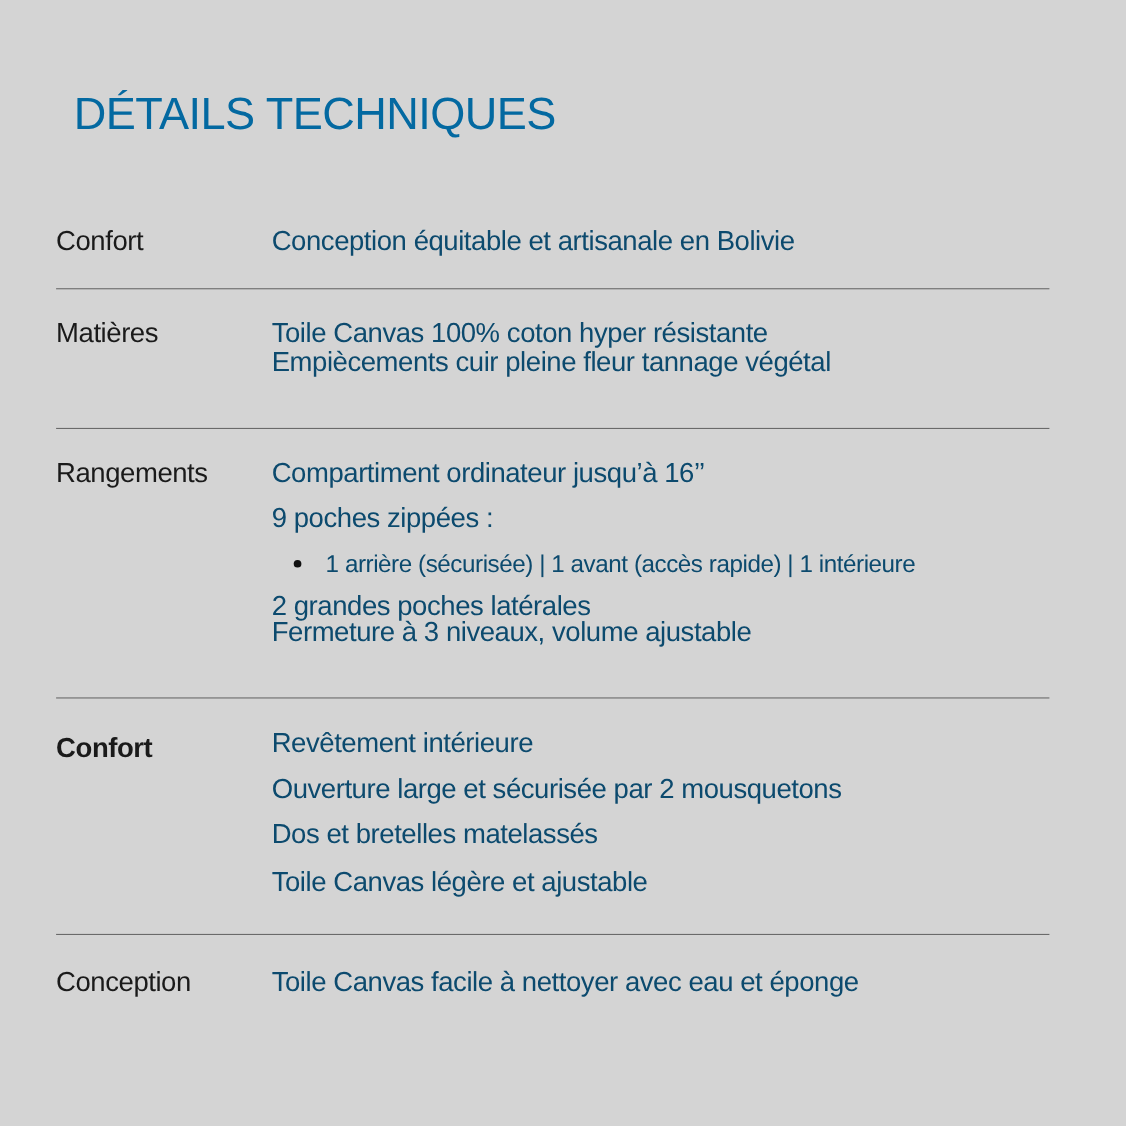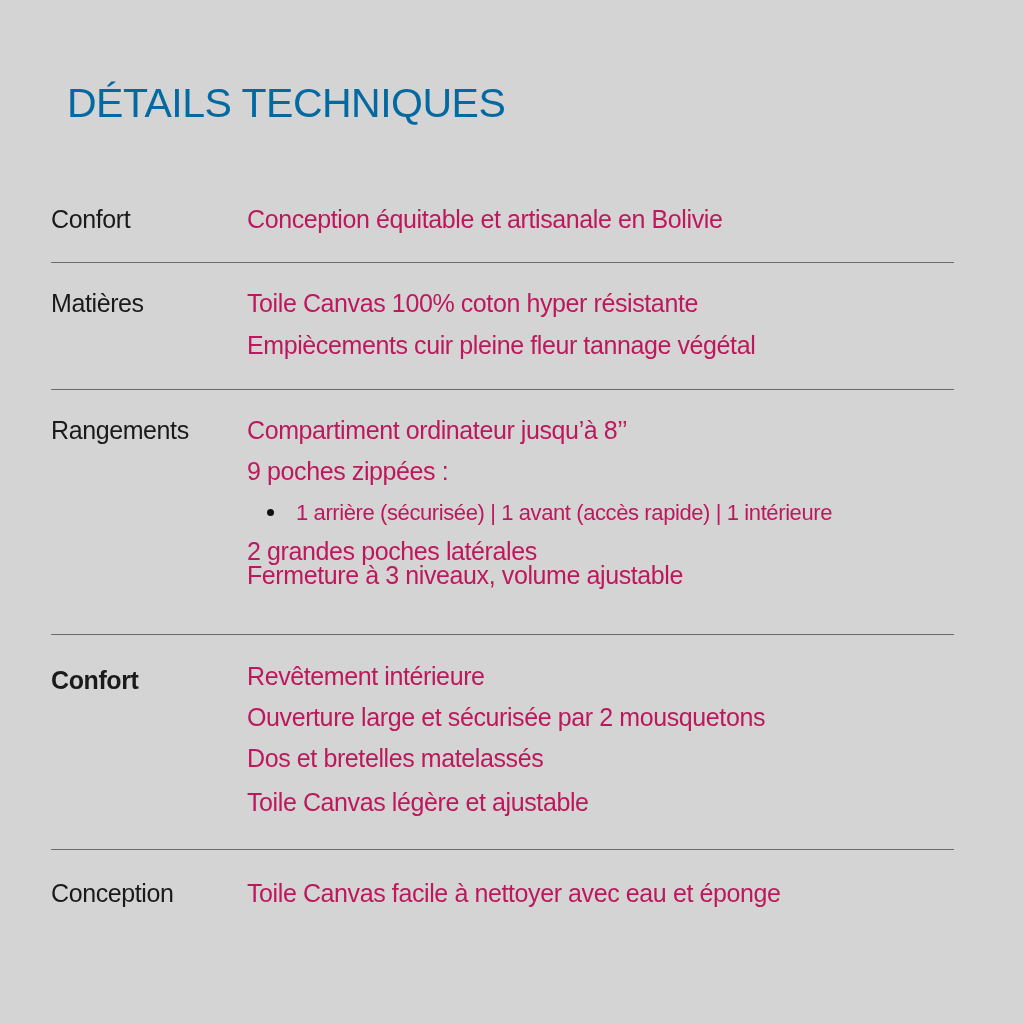--- a/index.html
+++ b/index.html
@@ -15,21 +15,21 @@
     position: absolute; left: 67px; top: 80px;
     font-size: 41px; letter-spacing: -0.5px; color: #0369a1;
     font-weight: normal; margin: 0;
   }
   .row { position: absolute; left: 51px; width: 903px; }
   .label {
     position: absolute; left: 0; font-size: 25px; letter-spacing: -0.4px; color: #1a1a1a;
   }
   .values { position: absolute; left: 196px; }
   .line {
-    font-size: 25px; letter-spacing: -0.4px; color: #be185d;
+    font-size: 25px; letter-spacing: -0.4px; color: #0c4a6e;
     white-space: nowrap; position: absolute; left: 0;
   }
   .bullet-line { left: 20px; font-size: 22px; }
   .bullet-line .dot {
     display: inline-block; width: 7px; height: 7px; border-radius: 50%;
     background: #111; margin-right: 22px; vertical-align: middle; position: relative; top: -2px;
   }
   .divider {
     position: absolute; left: 51px; width: 903px; height: 1px; background: #6a6a6a;
   }
@@ -44,29 +44,29 @@
   <div class="values">
     <div class="line" style="top:0">Conception équitable et artisanale en Bolivie</div>
   </div>
 </div>
 <div class="divider" style="top:262px;"></div>
 
 <div class="row" style="top:289px;">
   <div class="label">Matières</div>
   <div class="values">
     <div class="line" style="top:0">Toile Canvas 100% coton hyper résistante</div>
-    <div class="line" style="top:42px">Empiècements cuir pleine fleur tannage végétal</div>
+    <div class="line" style="top:26px">Empiècements cuir pleine fleur tannage végétal</div>
   </div>
 </div>
 <div class="divider" style="top:389px;"></div>
 
 <div class="row" style="top:416px;">
   <div class="label">Rangements</div>
   <div class="values">
-    <div class="line" style="top:0">Compartiment ordinateur jusqu’à 8’’</div>
+    <div class="line" style="top:0">Compartiment ordinateur jusqu’à 16’’</div>
     <div class="line" style="top:41px">9 poches zippées :</div>
     <div class="line bullet-line" style="top:84px">
       <span class="dot"></span><span>1 arrière (sécurisée) | 1 avant (accès rapide) | 1 intérieure</span>
     </div>
     <div class="line" style="top:121px">2 grandes poches latérales</div>
     <div class="line" style="top:145px">Fermeture à 3 niveaux, volume ajustable</div>
   </div>
 </div>
 <div class="divider" style="top:634px;"></div>
 

